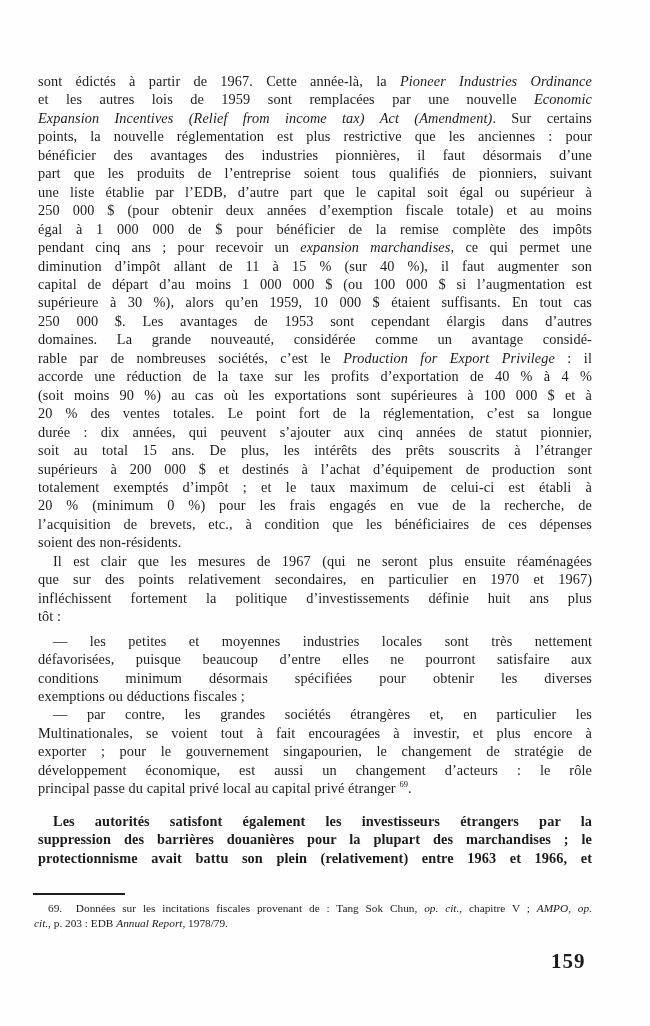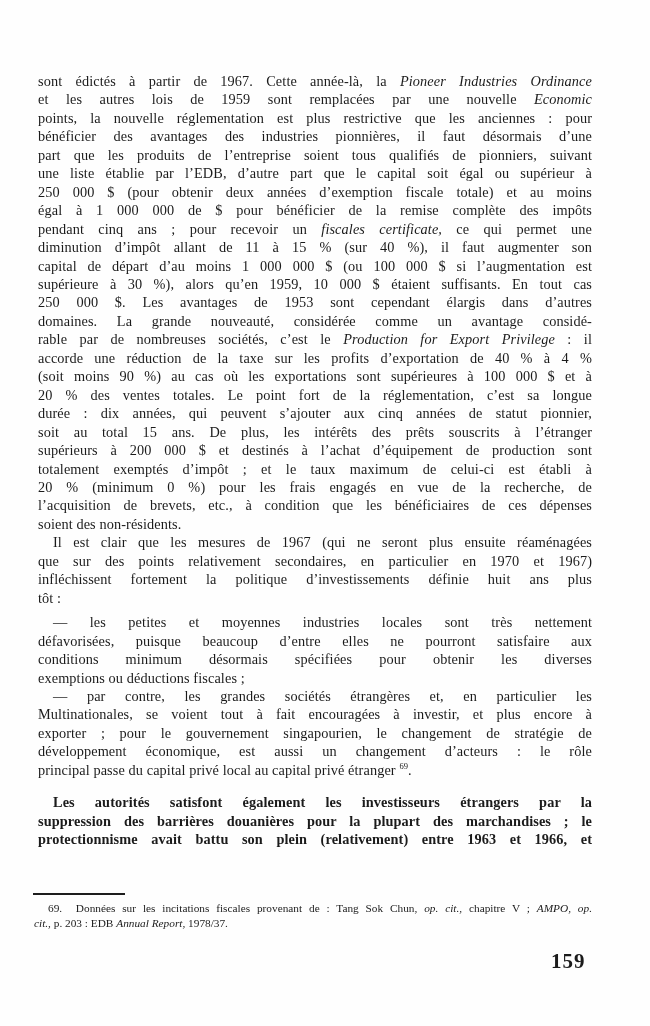--- a/index.html
+++ b/index.html
@@ -70,27 +70,28 @@
 </style>
 </head>
 <body>
 
 <div class="page" style="background: rgb(254, 254, 254); color: rgb(27, 27, 27);">
 
   <div class="text-block" id="body-text">
       <div class="paragraph">
         <div class="line"><span>sont édictés à partir de 1967. Cette année-là, la </span><span class="it">Pioneer Industries Ordinance</span></div>
         <div class="line"><span>et les autres lois de 1959 sont remplacées par une nouvelle </span><span class="it">Economic</span></div>
+        <div class="line"><span class="it">Expansion Incentives (Relief from income tax) Act (Amendment)</span><span>. Sur certains</span></div>
         <div class="line"><span>points, la nouvelle réglementation est plus restrictive que les anciennes : pour</span></div>
         <div class="line"><span>bénéficier des avantages des industries pionnières, il faut désormais d’une</span></div>
         <div class="line"><span>part que les produits de l’entreprise soient tous qualifiés de pionniers, suivant</span></div>
         <div class="line"><span>une liste établie par l’EDB, d’autre part que le capital soit égal ou supérieur à</span></div>
         <div class="line"><span>250 000 $ (pour obtenir deux années d’exemption fiscale totale) et au moins</span></div>
         <div class="line"><span>égal à 1 000 000 de $ pour bénéficier de la remise complète des impôts</span></div>
-        <div class="line"><span>pendant cinq ans ; pour recevoir un </span><span class="it">fiscales certificate,</span><span> ce qui permet une</span></div>
+        <div class="line"><span>pendant cinq ans ; pour recevoir un </span><span class="it">expansion marchandises,</span><span> ce qui permet une</span></div>
         <div class="line"><span>diminution d’impôt allant de 11 à 15 % (sur 40 %), il faut augmenter son</span></div>
         <div class="line"><span>capital de départ d’au moins 1 000 000 $ (ou 100 000 $ si l’augmentation est</span></div>
         <div class="line"><span>supérieure à 30 %), alors qu’en 1959, 10 000 $ étaient suffisants. En tout cas</span></div>
         <div class="line"><span>250 000 $. Les avantages de 1953 sont cependant élargis dans d’autres</span></div>
         <div class="line"><span>domaines. La grande nouveauté, considérée comme un avantage considé-</span></div>
         <div class="line"><span>rable par de nombreuses sociétés, c’est le </span><span class="it">Production for Export Privilege</span><span> : il</span></div>
         <div class="line"><span>accorde une réduction de la taxe sur les profits d’exportation de 40 % à 4 %</span></div>
         <div class="line"><span>(soit moins 90 %) au cas où les exportations sont supérieures à 100 000 $ et à</span></div>
         <div class="line"><span>20 % des ventes totales. Le point fort de la réglementation, c’est sa longue</span></div>
         <div class="line"><span>durée : dix années, qui peuvent s’ajouter aux cinq années de statut pionnier,</span></div>
@@ -125,19 +126,19 @@
         <div class="line"><span>suppression des barrières douanières pour la plupart des marchandises ; le</span></div>
         <div class="line"><span>protectionnisme avait battu son plein (relativement) entre 1963 et 1966, et</span></div>
       </div>
     </div>
 
   <div class="footnote-rule"></div>
 
   <div class="footnote-block" id="footnote-text">
       <div class="paragraph">
         <div class="line indent"><span>69.&nbsp; Données sur les incitations fiscales provenant de : Tang Sok Chun, </span><span class="it">op. cit.,</span><span> chapitre V ; </span><span class="it">AMPO, op.</span></div>
-        <div class="line last"><span class="it">cit.,</span><span> p. 203 : EDB </span><span class="it">Annual Report,</span><span> 1978/37.</span></div>
+        <div class="line last"><span class="it">cit.,</span><span> p. 203 : EDB </span><span class="it">Annual Report,</span><span> 1978/79.</span></div>
       </div>
     </div>
 
   <div class="page-number">159</div>
 
 </div>
 
 </body></html>

